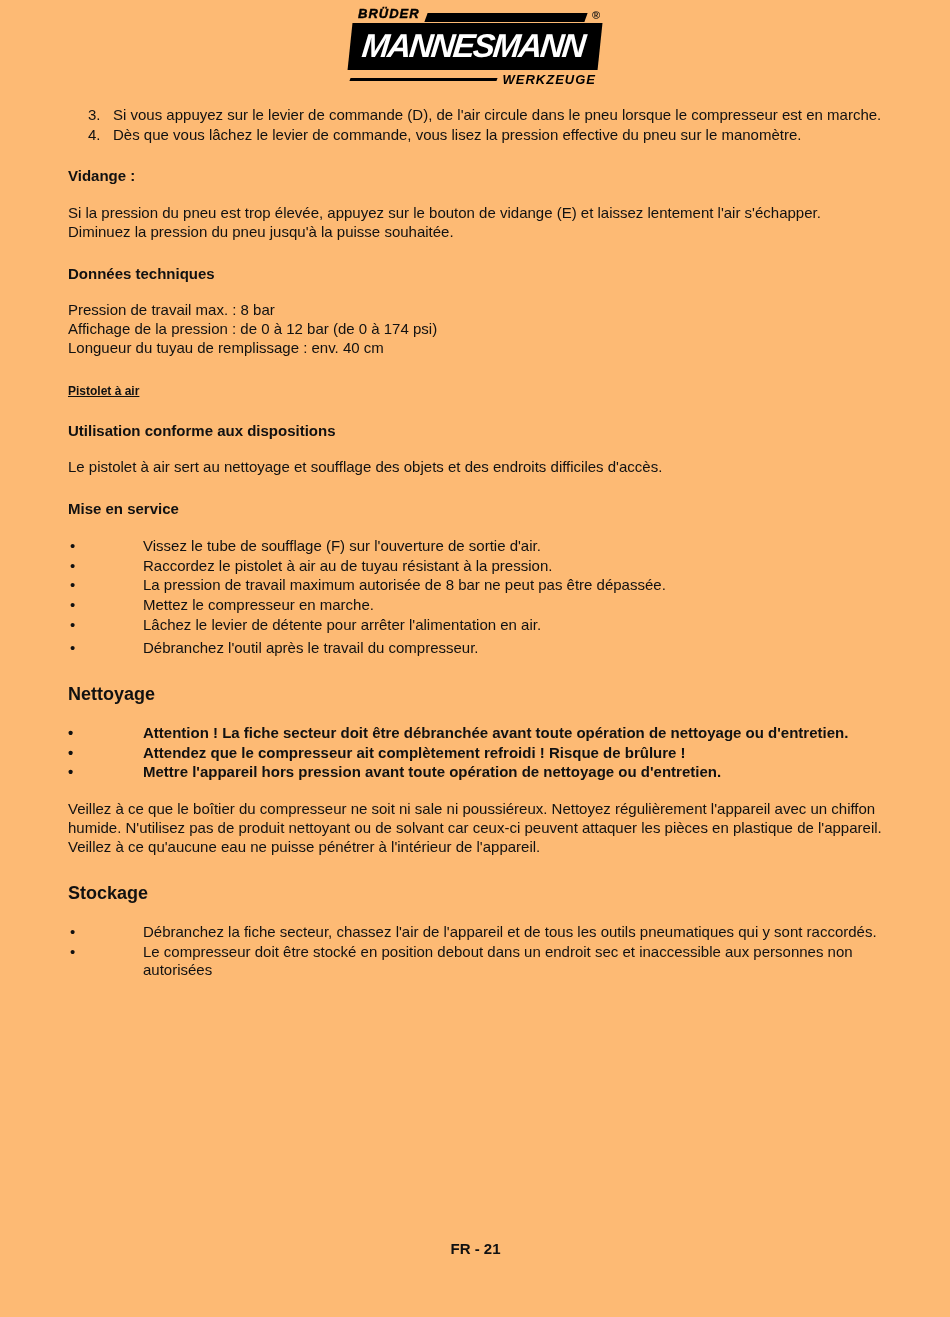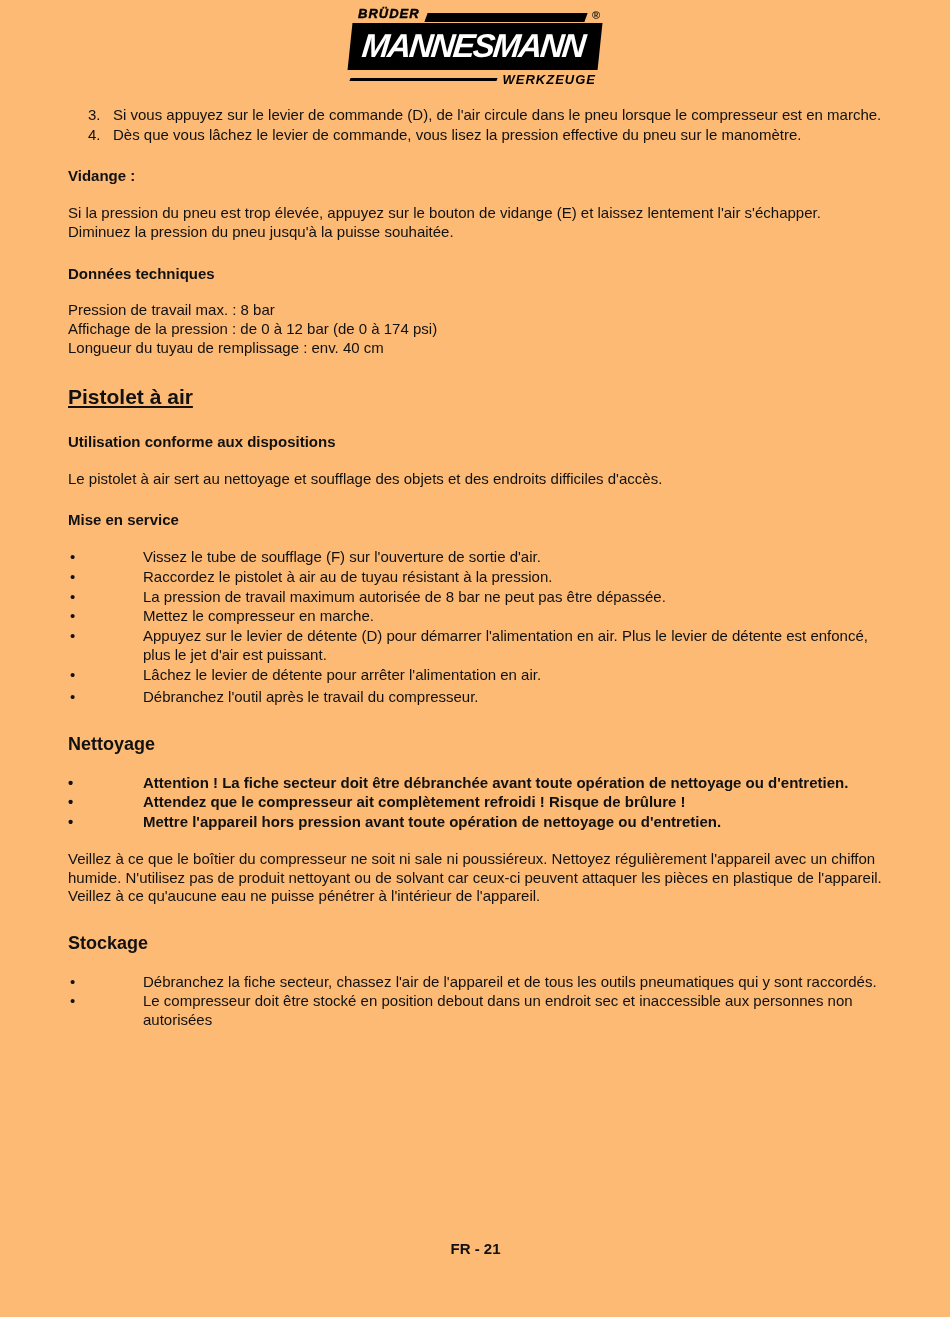--- a/index.html
+++ b/index.html
@@ -86,21 +86,21 @@
   .bullet-item .dot::before { content: "\2022"; }
   .bullet-item .txt { flex: 1; }
   .bullet-item.bold { font-weight: bold; }
   .bullet-item.bold .dot { padding-left: 0; }
   .bullet-item.spaced { margin-top: 4px; }
 
   
   .h-small { font-weight: bold; margin-top: 23px; }
   .h-underline {
     font-weight: bold;
-    font-size: 21px;
+    font-size: 12px;
     text-decoration: underline;
     margin-top: 26px;
   }
   .h-large { font-weight: bold; font-size: 18px; margin-top: 26px; }
   .para { margin-top: 18px; }
   .tight-lines { margin-top: 18px; }
   .list-block { margin-top: 18px; }
 
   
   .footer {
@@ -171,24 +171,20 @@
       <div class="bullet-item">
         <span class="dot"></span>
         <span class="txt">La pression de travail maximum autorisée de 8 bar ne peut pas être dépassée.</span>
       </div>
       <div class="bullet-item">
         <span class="dot"></span>
         <span class="txt">Mettez le compresseur en marche.</span>
       </div>
       <div class="bullet-item">
         <span class="dot"></span>
-        <span class="txt">Appuyez sur le levier de détente (D) pour démarrer l'alimentation en air. Plus le levier de détente est enfoncé, plus le jet d'air est puissant.</span>
-      </div>
-      <div class="bullet-item">
-        <span class="dot"></span>
         <span class="txt">Lâchez le levier de détente pour arrêter l'alimentation en air.</span>
       </div>
       <div class="bullet-item spaced">
         <span class="dot"></span>
         <span class="txt">Débranchez l'outil après le travail du compresseur.</span>
       </div>
     </div>
 
     <div class="h-large">Nettoyage</div>
     <div class="bullet-list list-block">

